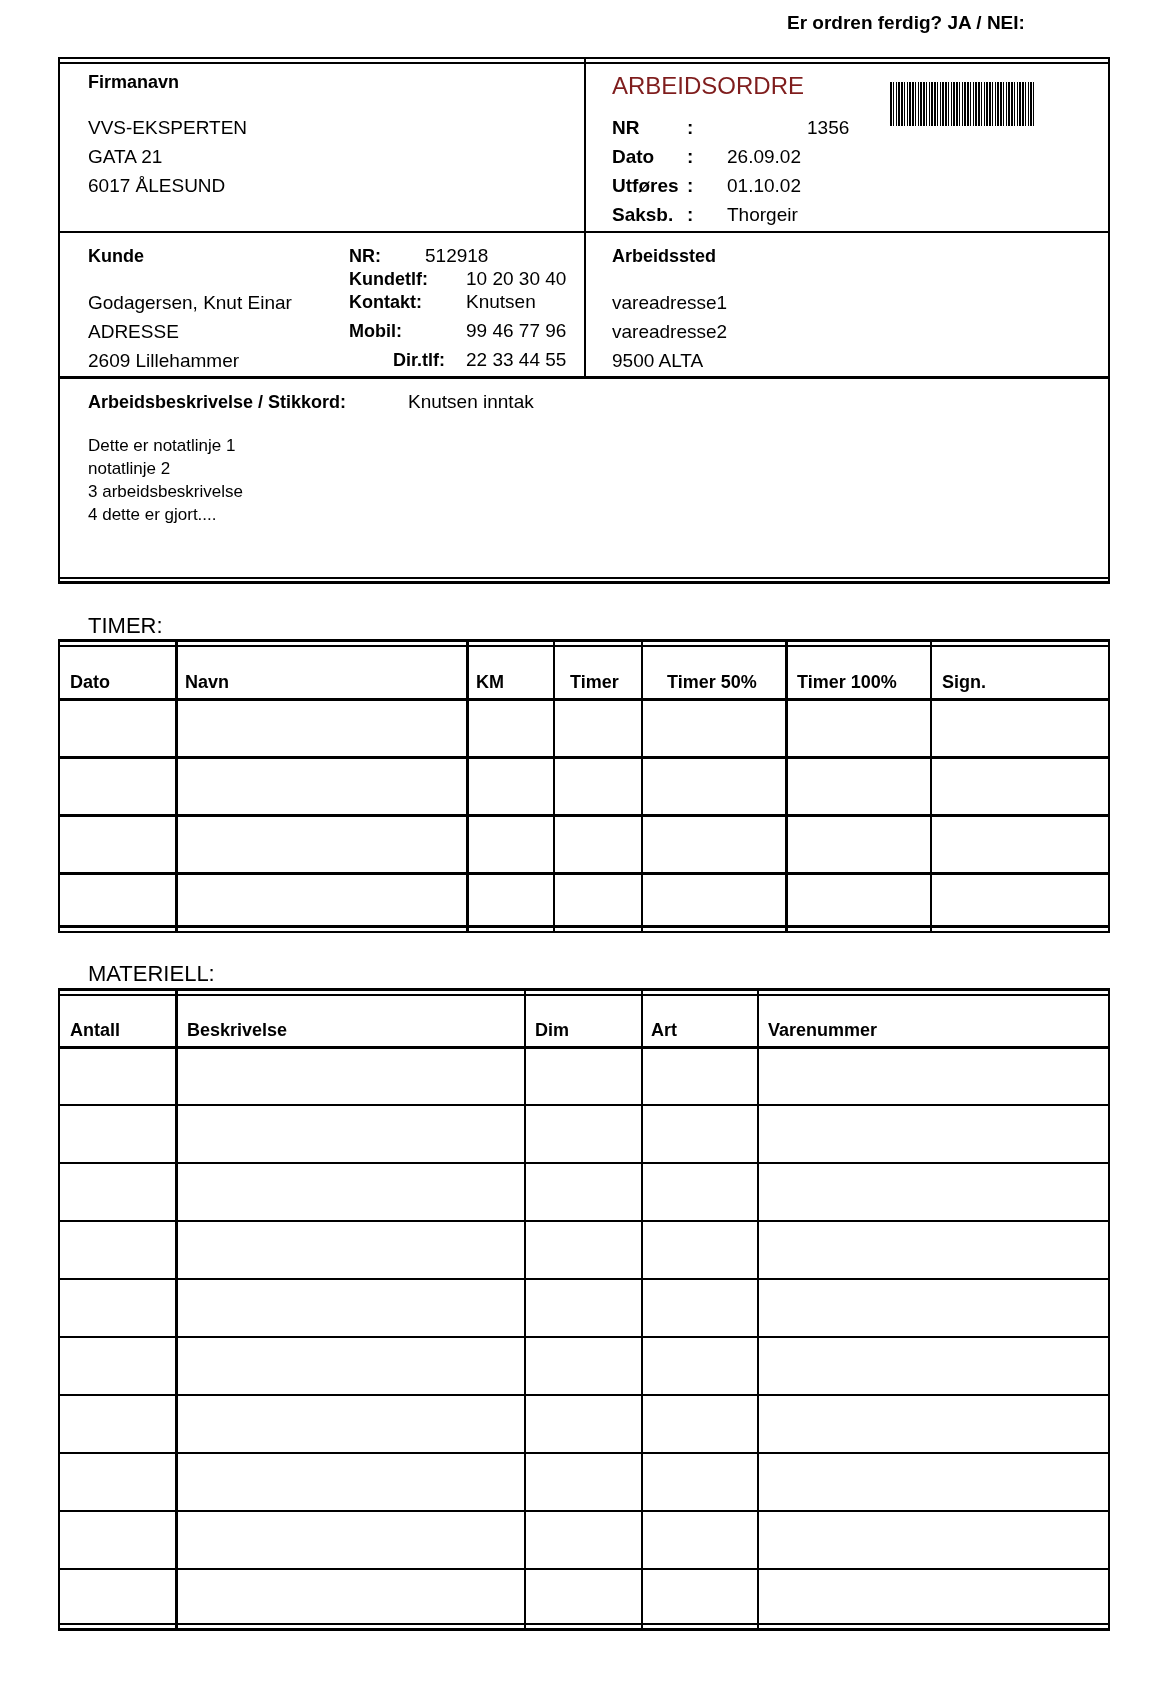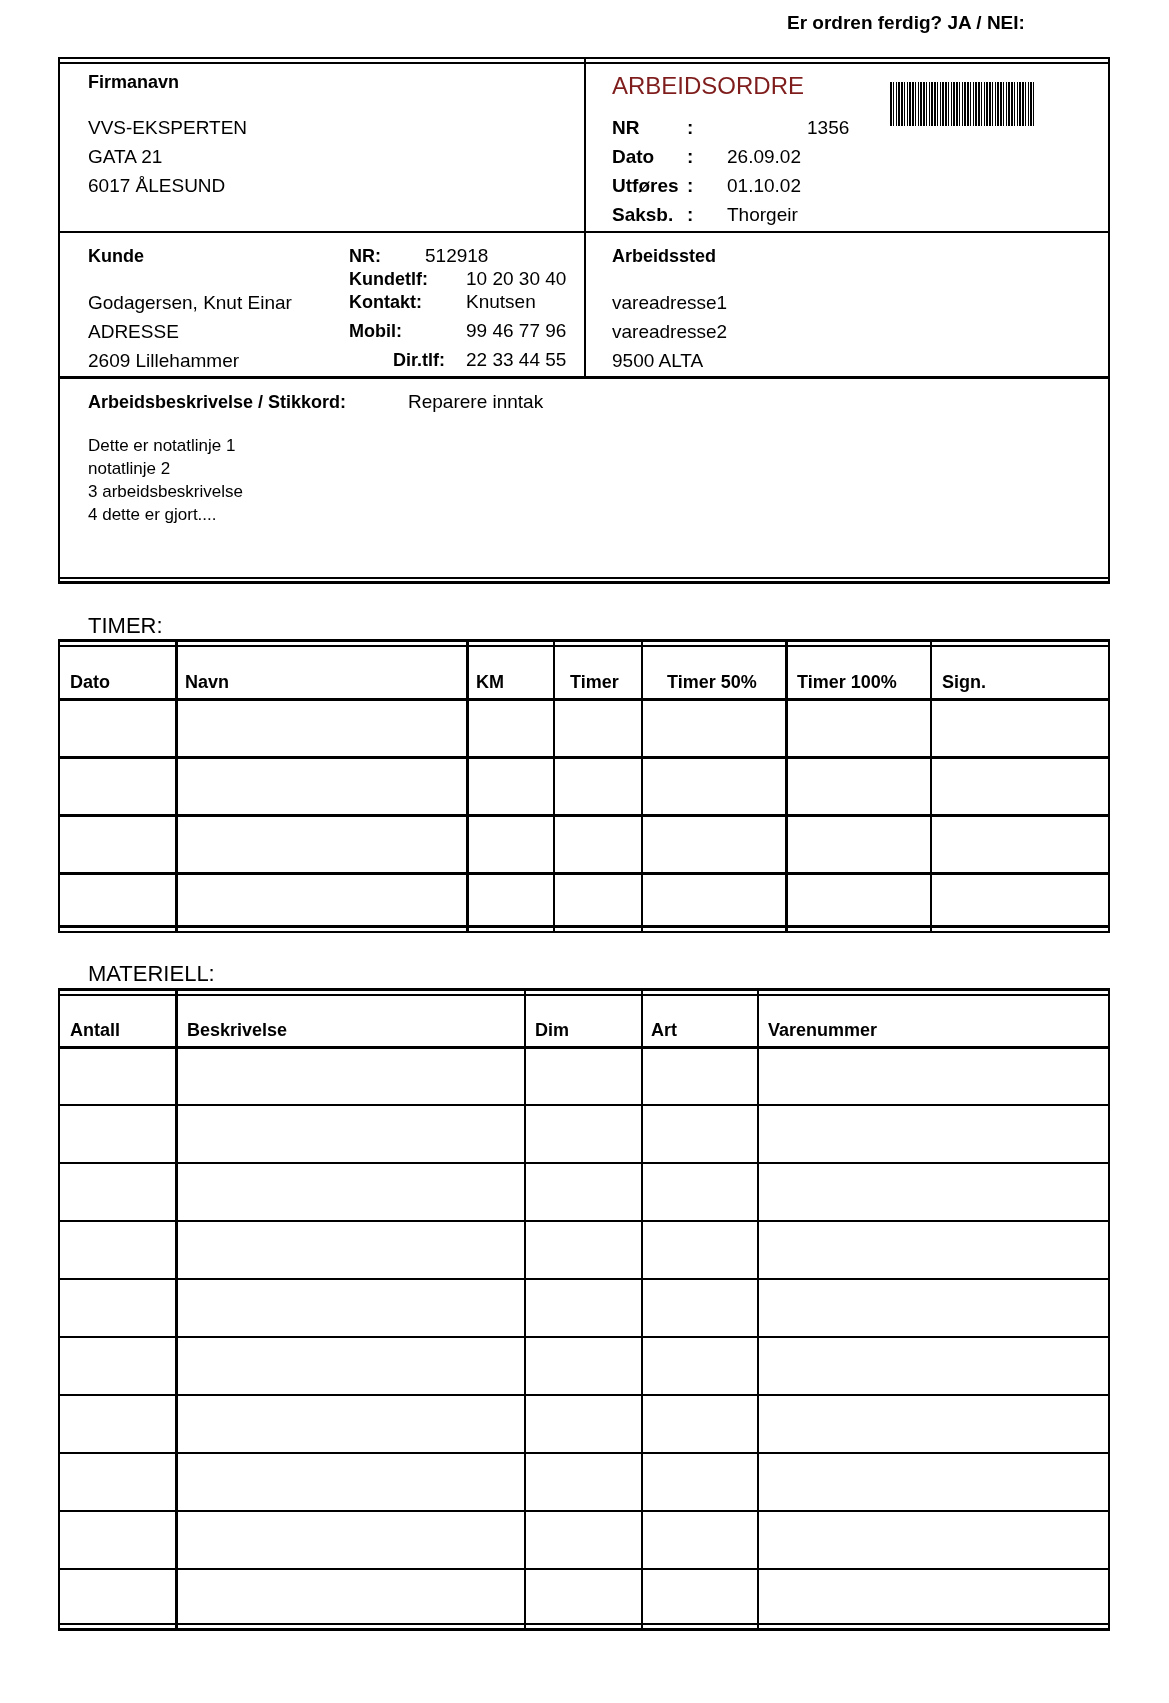--- a/index.html
+++ b/index.html
@@ -71,21 +71,21 @@
 <div class="abs t18" style="left:466px; top:320px;">99 46 77 96</div>
 <div class="abs b t17" style="left:349px; top:350px;margin-left:44px;">Dir.tlf:</div>
 <div class="abs t18" style="left:466px; top:349px;">22 33 44 55</div>
 
 <div class="abs b t17" style="left:612px; top:246px;">Arbeidssted</div>
 <div class="abs t18" style="left:612px; top:292px;">vareadresse1</div>
 <div class="abs t18" style="left:612px; top:321px;">vareadresse2</div>
 <div class="abs t18" style="left:612px; top:350px;">9500  ALTA</div>
 
 <div class="abs b t17" style="left:88px; top:392px;">Arbeidsbeskrivelse / Stikkord:</div>
-<div class="abs t18" style="left:408px; top:391px;">Reparere inntak</div>
+<div class="abs t18" style="left:408px; top:391px;">Knutsen inntak</div>
 <div class="abs" style="left:88px; top:436px; font-size:17px;">Dette er notatlinje 1</div>
 <div class="abs" style="left:88px; top:459px; font-size:17px;">notatlinje 2</div>
 <div class="abs" style="left:88px; top:482px; font-size:17px;">3 arbeidsbeskrivelse</div>
 <div class="abs" style="left:88px; top:505px; font-size:17px;">4 dette er gjort....</div>
 
 <div class="abs" style="left:88px; top:613px; font-size:22px;">TIMER:</div>
 
 <div>
   <div class="hline" style="left:58px; top:639px; width:1052px; height:3px;"></div>
   <div class="hline" style="left:58px; top:645px; width:1052px; height:2px;"></div>

